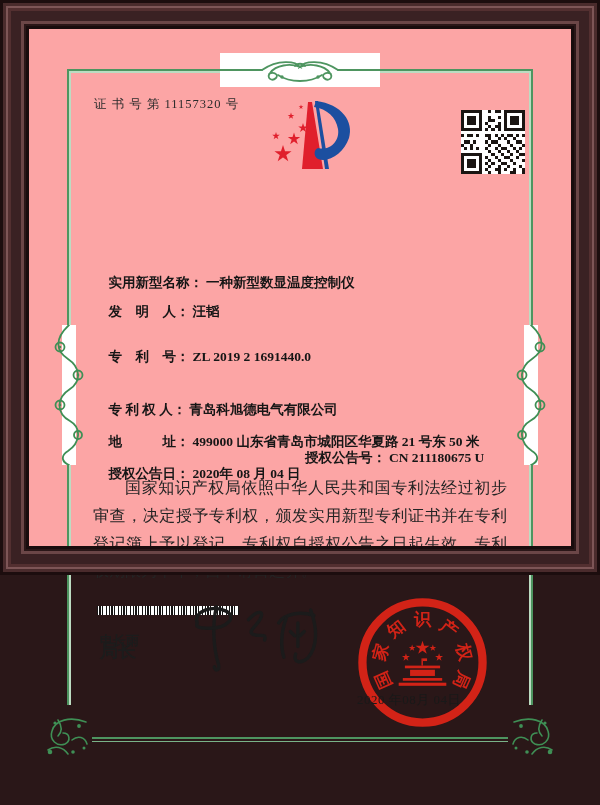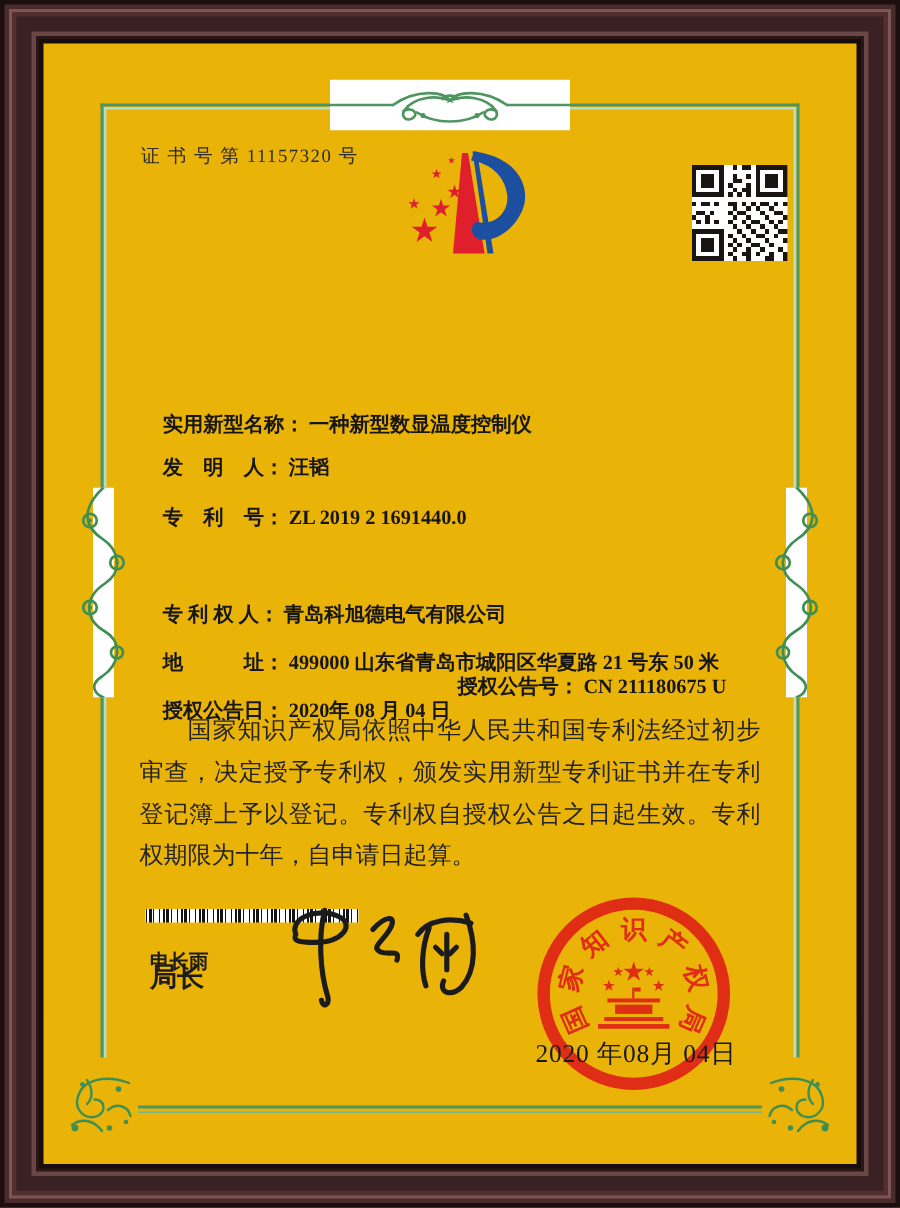--- a/index.html
+++ b/index.html
@@ -1,17 +1,17 @@
 <!DOCTYPE html>
 <html><head>
 <meta charset="utf-8">
 <style>
   * { margin:0; padding:0; box-sizing:border-box; }
   html,body { width:600px; height:805px; overflow:hidden; background:#2a1718; }
-  .page { position:relative; width:600px; height:805px; background:#eab308;
+  .page { position:relative; width:600px; height:575px; background:#fca5a5;
           font-family:"Liberation Serif","DejaVu Serif",serif; }
   
   .wood-frame { position:absolute; inset:0; pointer-events:none; z-index:40;
     box-shadow:
       inset 0 0 0 3px #1c0d0e,
       inset 0 0 0 6px #4a2b2c,
       inset 0 0 0 8px #7d5556,
       inset 0 0 0 11px #532f30,
       inset 0 0 0 21px #3a2123,
       inset 0 0 0 24px #6b4647,
@@ -37,21 +37,21 @@
   .body-text p { text-indent:2em; margin:0; }
   .barcode { position:absolute; left:97px; top:606px; width:142px; height:9px;
     background:repeating-linear-gradient(90deg,#141414 0 1px,#fff 1px 2px,#141414 2px 4px,
       #fff 4px 5px,#141414 5px 6px,#fff 6px 9px,#141414 9px 10px,#fff 10px 12px); }
   .official-title { position:absolute; left:100px; top:639px; font-size:18px; font-weight:600;
     color:#1c1c1c; font-family:"Liberation Sans","DejaVu Sans",sans-serif; }
   .official-name { position:absolute; left:100px; top:632px; font-size:13px; font-weight:600;
     color:#1c1c1c; font-family:"Liberation Sans","DejaVu Sans",sans-serif; }
   .signature { position:absolute; left:180px; top:596px; z-index:6; }
   .seal { position:absolute; left:350px; top:590px; z-index:7; }
-  .seal-date { position:absolute; left:357px; top:691px; z-index:8; font-size:17px;
+  .seal-date { position:absolute; left:357px; top:691px; z-index:8; font-size:13px;
     color:#191919; letter-spacing:0.5px; white-space:pre; }
   .logo { position:absolute; left:258px; top:96px; }
   .qr { position:absolute; left:461px; top:110px; }
 </style>
 </head>
 <body>
 
 <div class="page">
 
   <div class="wood-frame"></div>
@@ -180,21 +180,21 @@
          M9,20h1v1h-1z M12,20h1v1h-1z M16,20h2v1h-2z M20,20h1v1h-1z"></path>
   </svg>
 
 
   <div class="frow" style="top:258px">
     <span>实用新型名称：</span><span class="val">一种新型数显温度控制仪</span>
   </div>
   <div class="frow" style="top:287px">
     <span>发　明　人：</span><span class="val">汪韬</span>
   </div>
-  <div class="frow" style="top:320px">
+  <div class="frow" style="top:332px">
     <span>专　利　号：</span><span class="val">ZL 2019 2 1691440.0</span>
   </div>
   <div class="frow" style="top:385px">
     <span>专 利 权 人：</span><span class="val">青岛科旭德电气有限公司</span>
   </div>
   <div class="frow" style="top:417px">
     <span>地　　　址：</span><span class="val">499000 山东省青岛市城阳区华夏路 21 号东 50 米</span>
   </div>
   <div class="frow" style="top:449px">
     <span class="pair1"><span>授权公告日：</span><span class="val">2020年 08 月 04 日</span></span>

